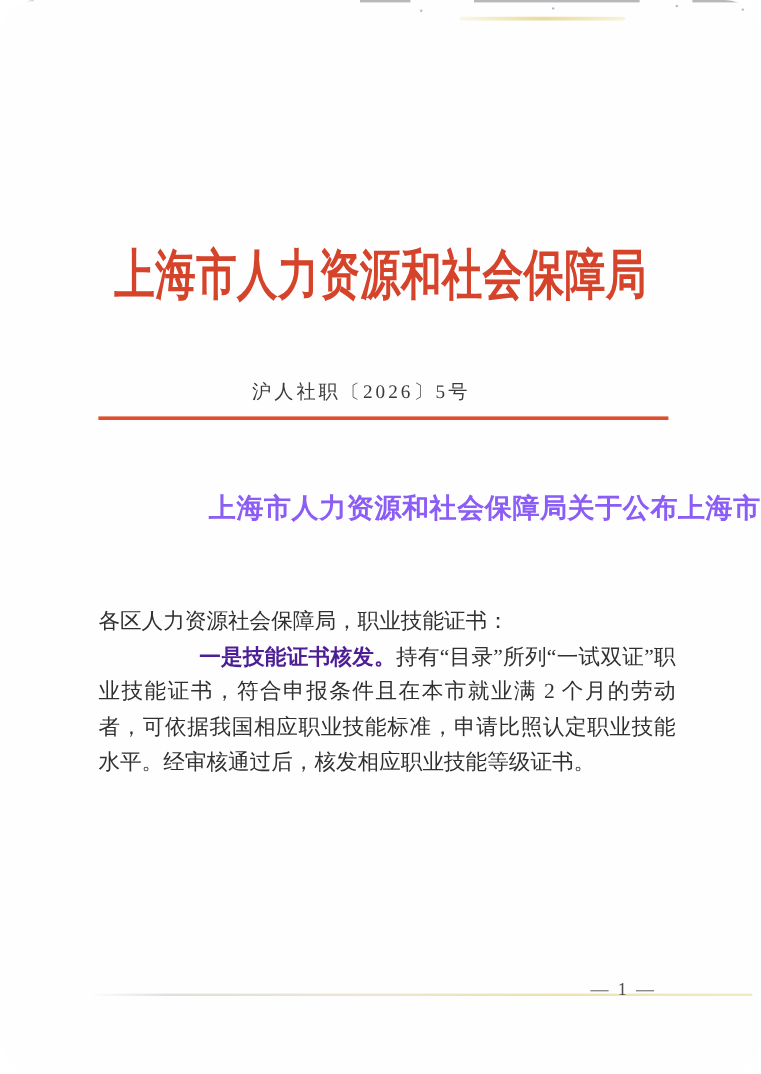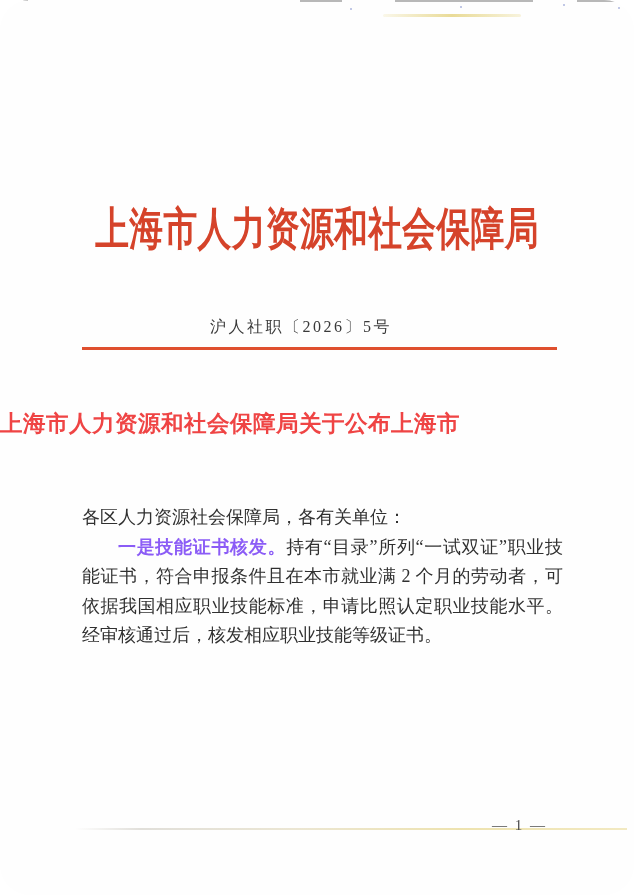--- a/index.html
+++ b/index.html
@@ -97,46 +97,47 @@
     background: #df4f2e;
   }
 
   
   .doc-title {
     position: absolute;
     top: 408px;
     left: 0;
     width: 100%;
     margin: 0;
-    text-align: left;
+    text-align: right;
     font-size: 22.5px;
     line-height: 32px;
     font-weight: 700;
-    color: #ef4444;
+    color: #8b5cf6;
     letter-spacing: 0.5px;
   }
 
   
   .doc-body {
     position: absolute;
     top: 503px;
     left: 82px;
     width: 481px;
     font-size: 18px;
     line-height: 29.6px;
     color: #303030;
     text-align: justify;
     text-justify: inter-ideograph;
   }
   .doc-body p { margin: 0; }
   .doc-body p.para { text-indent: 2em; }
   .para-lead {
     font-weight: 700;
     font-family: "Liberation Sans", "DejaVu Sans", sans-serif;
-    color: #8b5cf6;
+    color: #4c1d95;
+    margin-left: 48px;
   }
 
   
   .page-number {
     position: absolute;
     top: 817px;
     left: 492px;
     font-size: 15px;
     letter-spacing: 2px;
     color: #4c4c4c;
@@ -163,21 +164,21 @@
 
   <div class="doc-number">沪人社职〔2026〕5号</div>
 
   <div class="red-divider"></div>
 
   <h2 class="doc-title">
     <span>上海市人力资源和社会保障局关于公布上海市</span><br>
   </h2>
 
   <div class="doc-body">
-    <p class="salutation">各区人力资源社会保障局，各有关单位：</p>
+    <p class="salutation">各区人力资源社会保障局，职业技能证书：</p>
     <p class="para">
       <span class="para-lead">一是技能证书核发。</span><span>持有“目录”所列“一试双证”职业技能证书，符合申报条件且在本市就业满 2 个月的劳动者，可依据我国相应职业技能标准，申请比照认定职业技能水平。经审核通过后，核发相应职业技能等级证书。</span>
     </p>
   </div>
 
   <div class="page-number">— 1 —</div>
 
 </div>
 
 </body></html>

